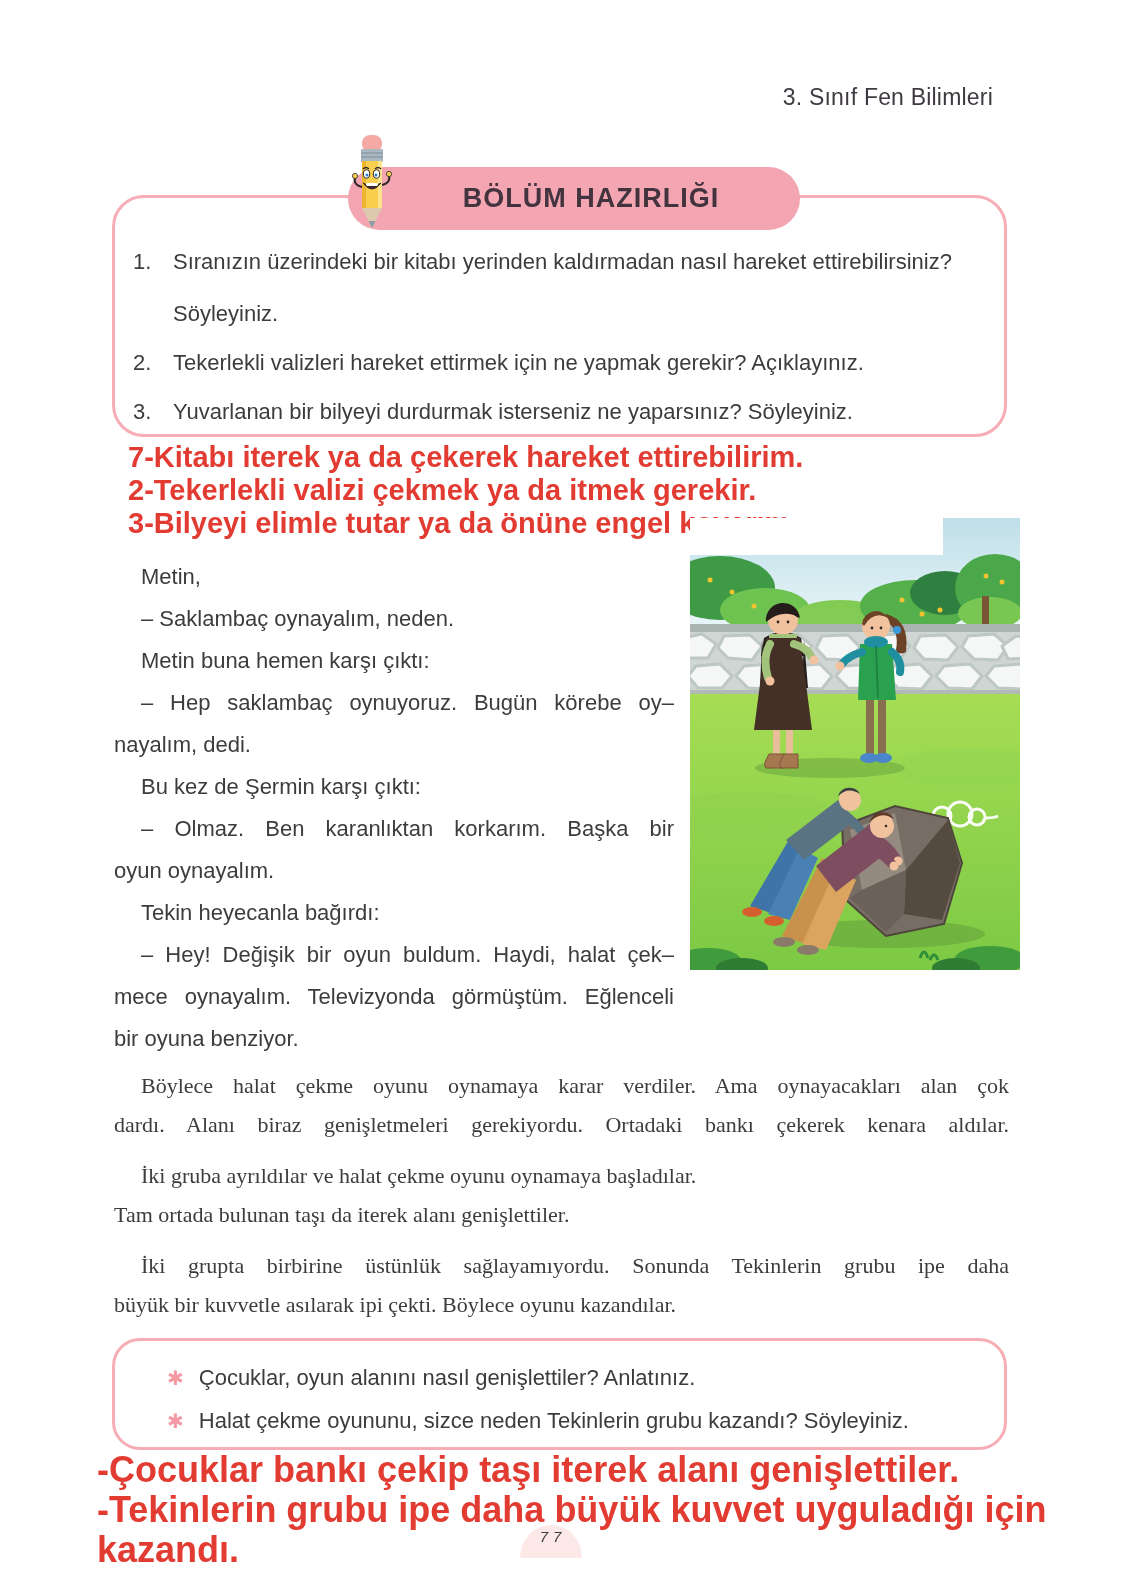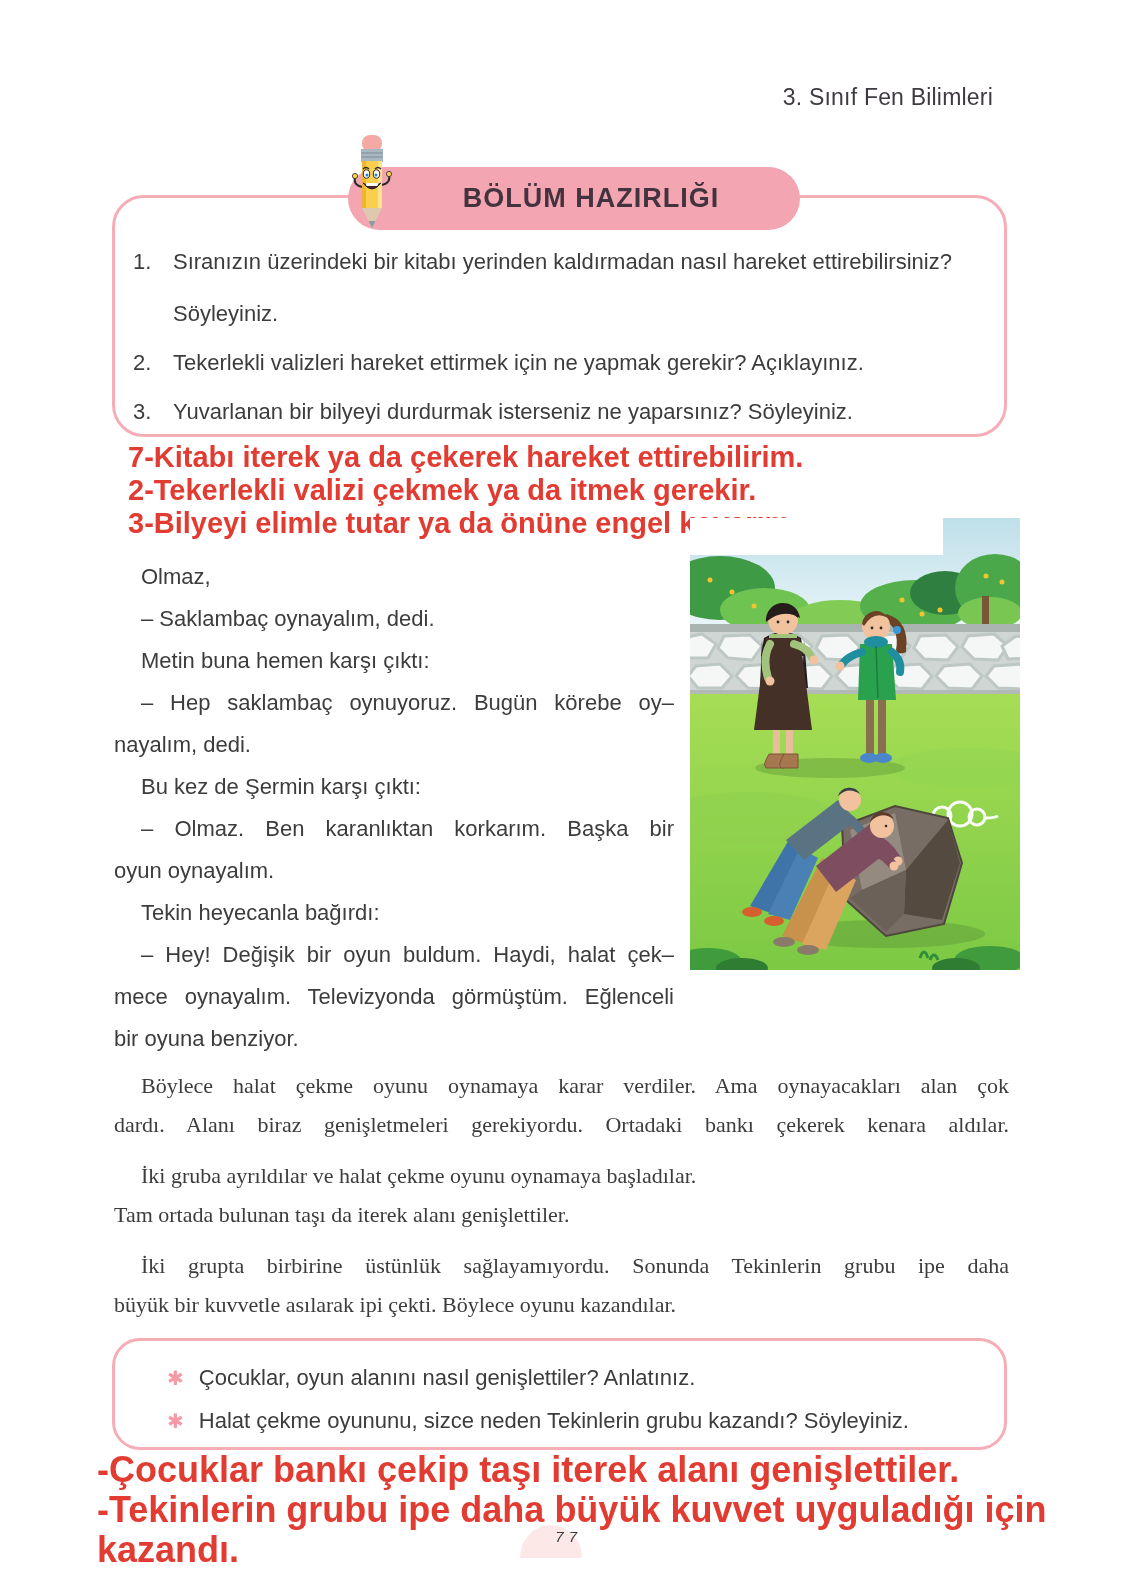--- a/index.html
+++ b/index.html
@@ -58,21 +58,21 @@
     border:3px solid #f6adb6; border-radius:28px; background:#fff;
     padding:24px 20px 0 52px;
   }
   .bullet-row { display:flex; gap:15px; font-size:22px; line-height:26px; }
   .bullet-row + .bullet-row { margin-top:17px; }
   .bullet { color:#f59aa5; font-size:20px; line-height:26px; }
   
   .footer-dome {
     position:absolute; left:520px; top:1525px; width:62px; height:33px;
     background:#fce8e7; border-radius:50% 50% 0 0 / 100% 100% 0 0;
-    display:flex; justify-content:flex-end;
+    display:flex; justify-content:center;
   }
   .page-num {
     font-style:italic; font-size:15px; color:#3a3a3a;
     letter-spacing:5px; margin-top:3px; padding-left:4px;
   }
 </style>
 </head>
 <body>
 
 <div class="header-title">3. Sınıf Fen Bilimleri</div>
@@ -122,22 +122,22 @@
   </div>
 </div>
 
 <div class="prep-answers">
   <div>7-Kitabı iterek ya da çekerek hareket ettirebilirim.</div>
   <div>2-Tekerlekli valizi çekmek ya da itmek gerekir.</div>
   <div>3-Bilyeyi elimle tutar ya da önüne engel koyarım.</div>
 </div>
 
 <div class="story">
-  <div class="line ind">Olmaz,</div>
-  <div class="line ind">– Saklambaç oynayalım, dedi.</div>
+  <div class="line ind">Metin,</div>
+  <div class="line ind">– Saklambaç oynayalım, neden.</div>
   <div class="line ind">Metin buna hemen karşı çıktı:</div>
   <div class="line ind just">– Hep saklambaç oynuyoruz. Bugün körebe oy–</div>
   <div class="line">nayalım, dedi.</div>
   <div class="line ind">Bu kez de Şermin karşı çıktı:</div>
   <div class="line ind just">– Olmaz. Ben karanlıktan korkarım. Başka bir</div>
   <div class="line">oyun oynayalım.</div>
   <div class="line ind">Tekin heyecanla bağırdı:</div>
   <div class="line ind just">– Hey! Değişik bir oyun buldum. Haydi, halat çek–</div>
   <div class="line just">mece oynayalım. Televizyonda görmüştüm. Eğlenceli</div>
   <div class="line">bir oyuna benziyor.</div>

